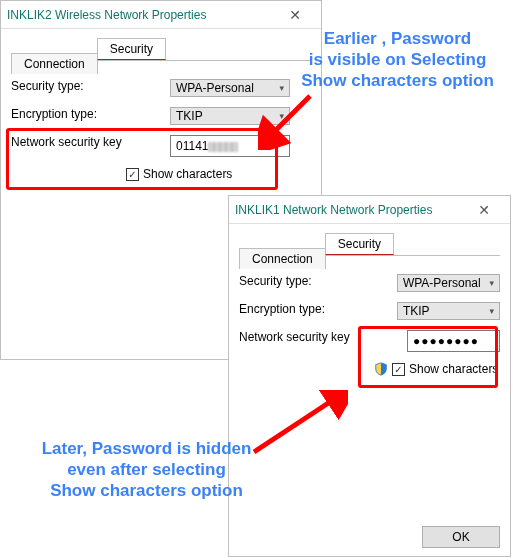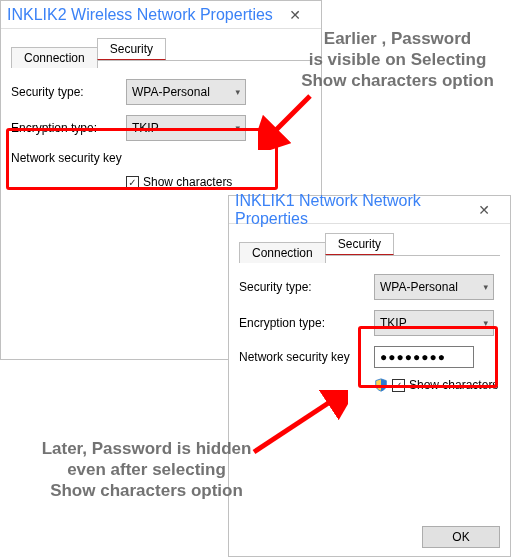--- a/index.html
+++ b/index.html
@@ -19,21 +19,21 @@
     background: #fff;
     border: 1px solid #c0c0c0;
   }
   .titlebar {
     height: 28px;
     display: flex;
     align-items: center;
     padding: 0 6px;
     border-bottom: 1px solid #e0e0e0;
   }
-  .titlebar .title { flex: 1; font-size: 16px; color:#3b82f6;}
+  .titlebar .title { flex: 1; font-size: 12px; color:#0f766e;}
   .close-x {
     width: 40px;
     text-align: center;
     font-size: 14px;
     color: #555;
     cursor: pointer;
   }
   .win-body { padding: 8px 10px 10px 10px; }
   .tabs {
     display: flex;
@@ -42,41 +42,41 @@
     height: 24px;
     position: relative;
   }
   .tab {
     padding: 3px 12px;
     border: 1px solid #bfbfbf;
     border-bottom: none;
     background: #f6f6f6;
     margin-right: -1px;
     position: relative;
-    top: 8px;
+    top: 14px;
     cursor: pointer;
   }
   .tab.active {
     background: #fff;
     top: 0;
     border-bottom: 1px solid #b91c1c;
     z-index: 2;
   }
   .form { margin-top: 18px; }
   .row {
     display: flex;
-    align-items: center;
     margin-bottom: 10px;
+    gap: 44px;
   }
   .row label {
     width: 115px;
   }
   .select {
     width: 120px;
-    height: 26px;
+    height: 18px;
     border: 1px solid #adadad;
     background: #e6e6e6;
     display: flex;
     align-items: center;
     padding: 0 5px;
     justify-content: space-between;
     cursor: pointer;
     font-size: 12px;
   }
   .sel-arrow { font-size: 9px; color:#555; }
@@ -125,21 +125,21 @@
     cursor: pointer;
   }
   .outline-red {
     position: absolute;
     border: 3px solid #ff0000;
     border-radius: 3px;
     pointer-events: none;
   }
   .annot {
     position: absolute;
-    color: #737373;
+    color: #3b82f6;
     font-weight: bold;
     font-size: 17px;
     line-height: 21px;
     font-family: Arial, sans-serif;
     text-align: center;
   }
   .arrow {
     position: absolute;
     pointer-events: none;
   }
@@ -175,20 +175,23 @@
       </div>
       <div class="row">
         <label>Encryption type:</label>
         <div class="select">
           <span>TKIP</span>
           <span class="sel-arrow">▾</span>
         </div>
       </div>
       <div class="row">
         <label>Network security key</label>
+        <div class="textfield">
+          <span><span>01141</span><span class="blur"></span></span>
+        </div>
       </div>
       <div class="chk-row">
         <div class="chk">✓</div>
         <span>Show characters</span>
       </div>
     </div>
   </div>
   <div class="btnbar">
     <div class="btn">OK</div>
   </div>

